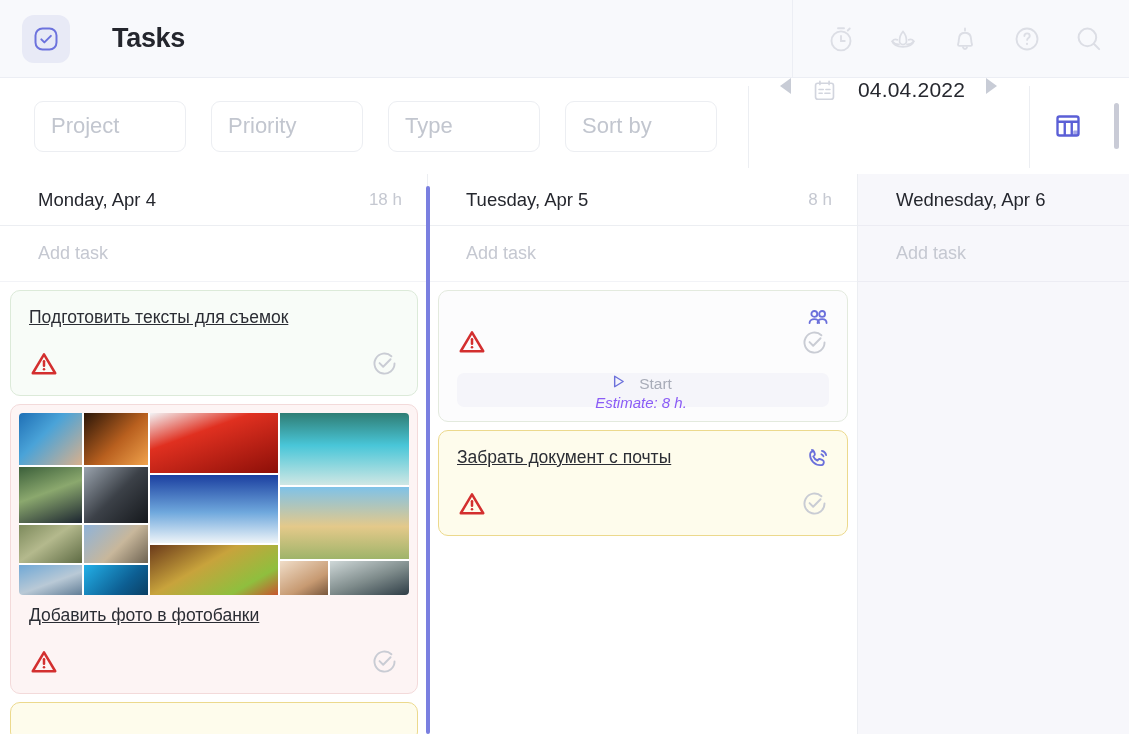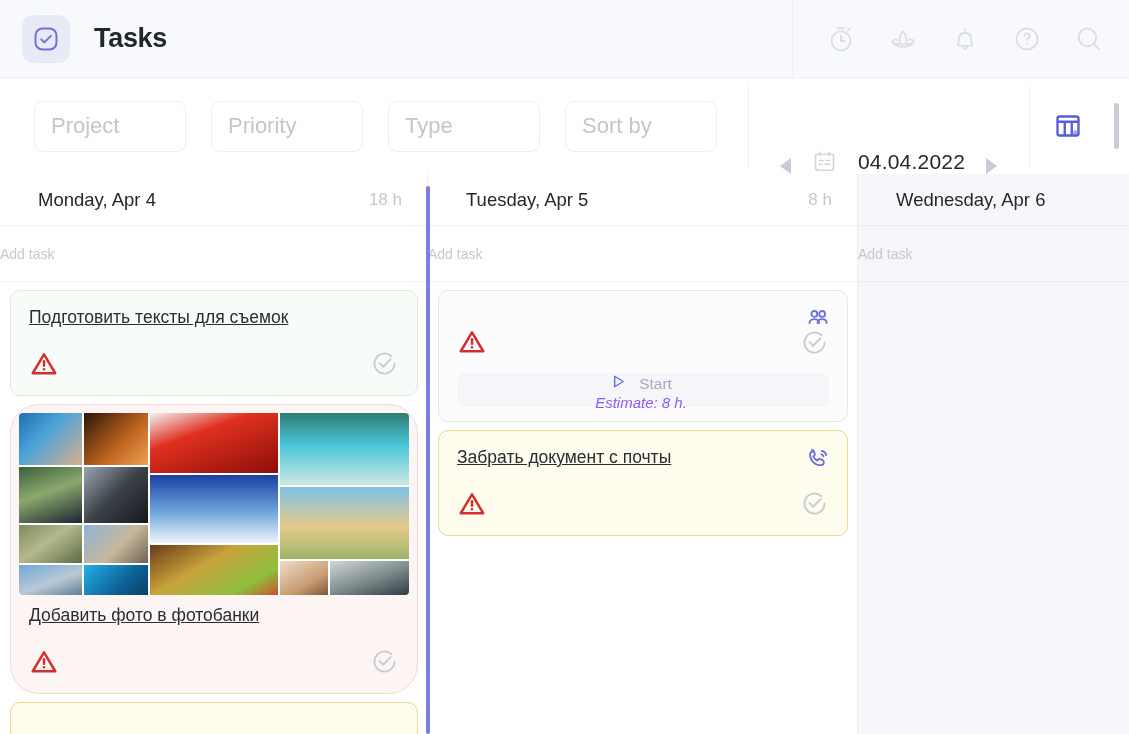--- a/index.html
+++ b/index.html
@@ -19,21 +19,21 @@
     border-bottom: 1px solid #eceef4;
     display: flex; align-items: center;
   }
   .header-left { display: flex; align-items: center; padding-left: 22px; flex: 0 0 auto; }
   .app-icon {
     width: 48px; height: 48px; border-radius: 12px;
     background: #e8eaf6;
     display: flex; align-items: center; justify-content: center;
   }
   .app-title {
-    margin-left: 24px;
+    margin-left: 42px;
     font-size: 27px; font-weight: bold; color: #24262d;
     letter-spacing: -0.3px;
   }
   .header-sep {
     position: absolute; left: 792px; top: 0; width: 1px; height: 78px;
     background: #eceef4;
   }
   .header-icons {
     position: absolute; right: 8px; top: 0; height: 78px;
     display: flex; align-items: center; gap: 18px; padding-right: 10px;
@@ -57,21 +57,21 @@
     cursor: pointer;
   }
   .toolbar-divider {
     position: absolute; left: 748px; top: 86px; width: 1px; height: 82px; background: #eceef2;
   }
   .toolbar-divider2 {
     position: absolute; left: 1029px; top: 86px; width: 1px; height: 82px; background: #eceef2;
   }
   .datenav {
     position: absolute; left: 748px; top: 78px; width: 281px; height: 96px;
-    display: flex; align-items: flex-end; justify-content: center; gap: 21px;
+    display: flex; align-items: flex-start; justify-content: center; gap: 21px;
   }
   .tri { width: 0; height: 0; cursor: pointer; }
   .tri-left { border-top: 8px solid transparent; border-bottom: 8px solid transparent; border-right: 11px solid #c8ccd6; }
   .tri-right { border-top: 8px solid transparent; border-bottom: 8px solid transparent; border-left: 11px solid #c8ccd6; }
   .datetext { font-size: 21px; color: #25272e; letter-spacing: .2px; }
   .view-toggle {
     position: absolute; left: 1050px; top: 108px;
     width: 36px; height: 36px; display:flex; align-items:center; justify-content:center;
     cursor: pointer;
   }
@@ -89,22 +89,22 @@
   .col-border { position: absolute; top:0; right: 0; width: 1px; height: 560px; background: #eceef2; }
 
   .col-head {
     height: 52px; display: flex; align-items: center;
     padding: 0 26px 0 38px; justify-content: space-between;
     border-bottom: 1px solid #eceef2;
   }
   .col-title { font-size: 18.5px; color: #25272e; }
   .col-hours { font-size: 17px; color: #c5c8d1; }
   .add-task {
-    height: 56px; display: flex; align-items: center; 
-    font-size: 14px; color: #c5c8d1; cursor: pointer;
+    height: 56px; display: flex; align-items: center; padding-left: 38px;
+    font-size: 18px; color: #c5c8d1; cursor: pointer;
     border-bottom: 1px solid #f2f3f7;
   }
   .col-3 .col-head, .col-3 .add-task { border-color: #ececf3; }
 
   .cards { padding: 8px 10px 0 10px; }
   .card {
     border-radius: 10px; margin-bottom: 8px;
     padding: 16px 18px 14px 18px;
     position: relative;
   }
@@ -144,21 +144,21 @@
   .c3 { grid-template-rows: 72px 72px 38px; }
   .c3b { display:grid; grid-template-columns: 48px 1fr; gap:2px; }
   .ph { width: 100%; height: 100%; }
 
   .divider-drag {
     position: absolute; left: 426px; top: 186px;
     width: 4px; height: 548px; background: #7a7fe0; border-radius: 2px;
     cursor: col-resize; z-index: 5;
   }
 
-  .card-photo { padding: 8px 8px 14px 8px; border-radius: 29px; }
+  .card-photo { padding: 8px 8px 14px 8px; }
   .card-photo .card-title { padding: 8px 10px 0 10px; }
   .card-photo .card-row { padding: 0 10px; }
 </style>
 </head>
 <body>
 
 <div class="app">
 
   <div class="header">
     <div class="header-left">

